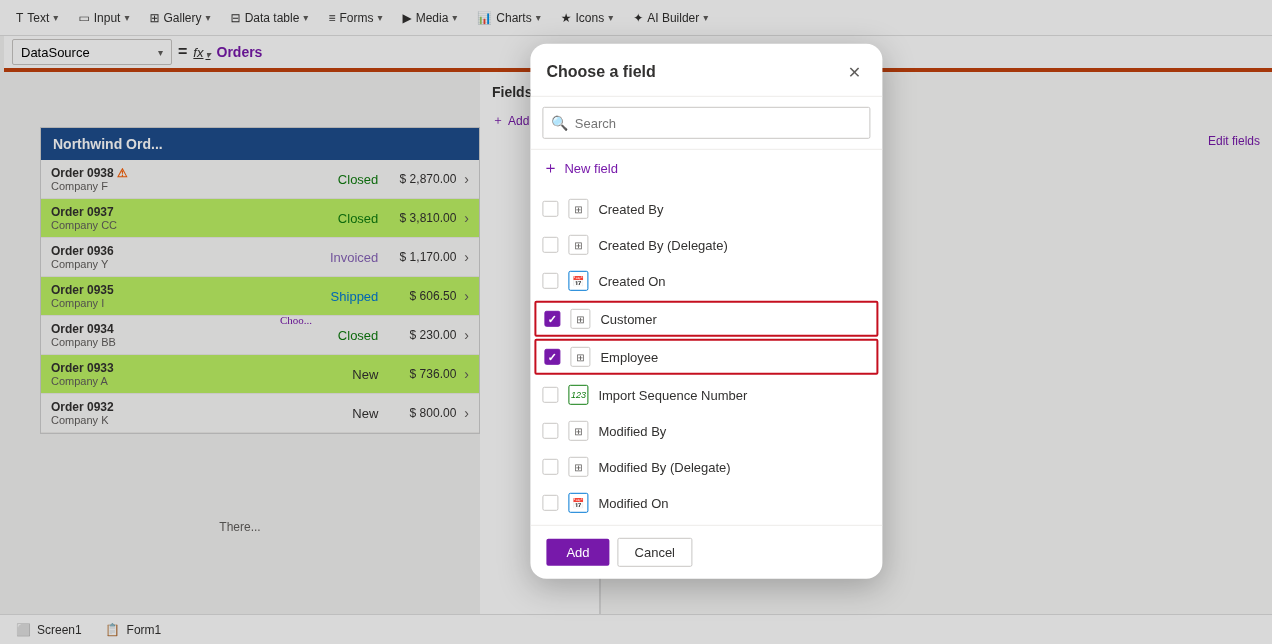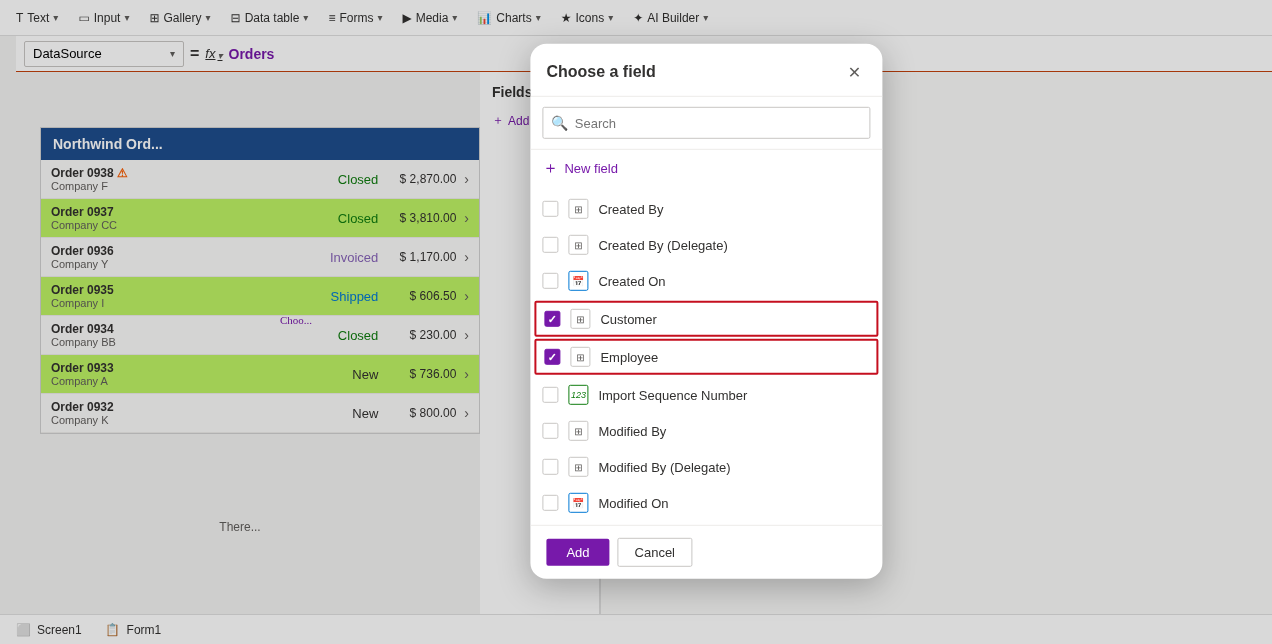--- a/index.html
+++ b/index.html
@@ -29,27 +29,27 @@
       display: flex; align-items: center; gap: 4px;
       padding: 4px 8px; border-radius: 4px;
       cursor: pointer; color: #323130; font-size: 12px;
     }
     .toolbar-chevron { font-size: 10px; color: #605e5c; }
 
     
     .formula-bar {
       height: 36px;
       background: #fff;
-      border-bottom: 1px solid #c2410c;
+      border-bottom: 4px solid #c2410c;
       display: flex;
       align-items: center;
       padding: 0 8px;
       gap: 6px;
       position: absolute;
-      top: 36px; left: 16px; right: 0;
+      top: 36px; left: 4px; right: 0;
     }
     .formula-dropdown {
       width: 160px;
       height: 26px;
       border: 1px solid #c8c6c4;
       border-radius: 2px;
       display: flex; align-items: center; justify-content: space-between;
       padding: 0 8px; cursor: pointer; background: #fff;
     }
     .formula-eq {
@@ -444,20 +444,21 @@
     </div>
   </div>
 
   <div class="right-panel">
     <div class="right-panel-inner">
       <div class="advanced-label">Advanced</div>
       <div class="rp-dropdown">
         <span>Orders</span>
         <span class="toolbar-chevron">▾</span>
       </div>
+      <div class="rp-edit-fields">Edit fields</div>
       <div class="rp-toggle">
         <span>Columns</span>
         <div class="toggle-switch">
           <div class="toggle-knob"></div>
         </div>
         <span>On</span>
       </div>
       <div class="rp-dropdown" style="margin-top:6px;">
         <span>3</span>
         <span class="toolbar-chevron">▾</span>

